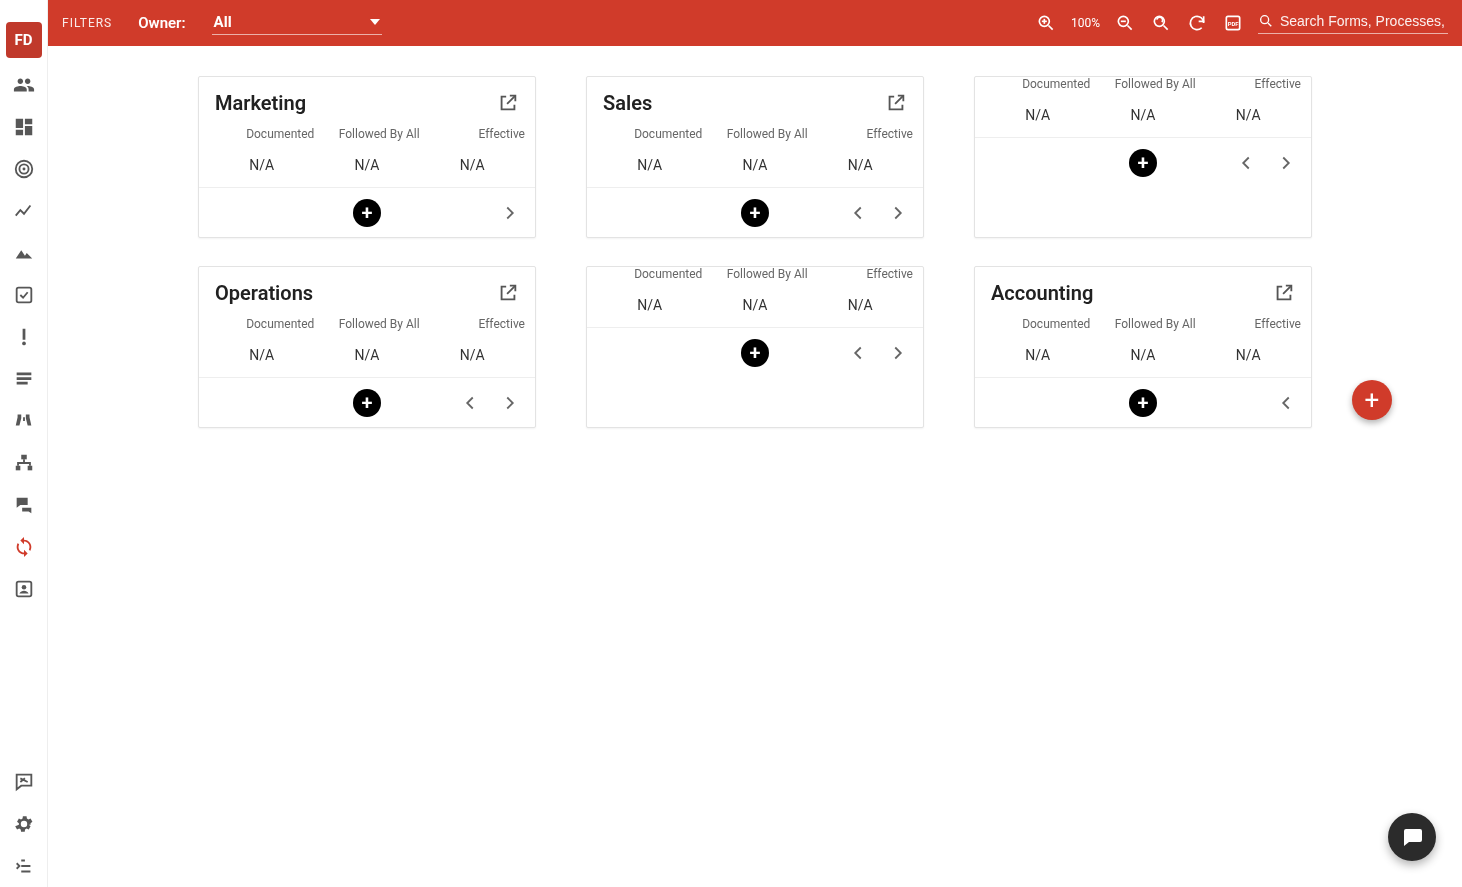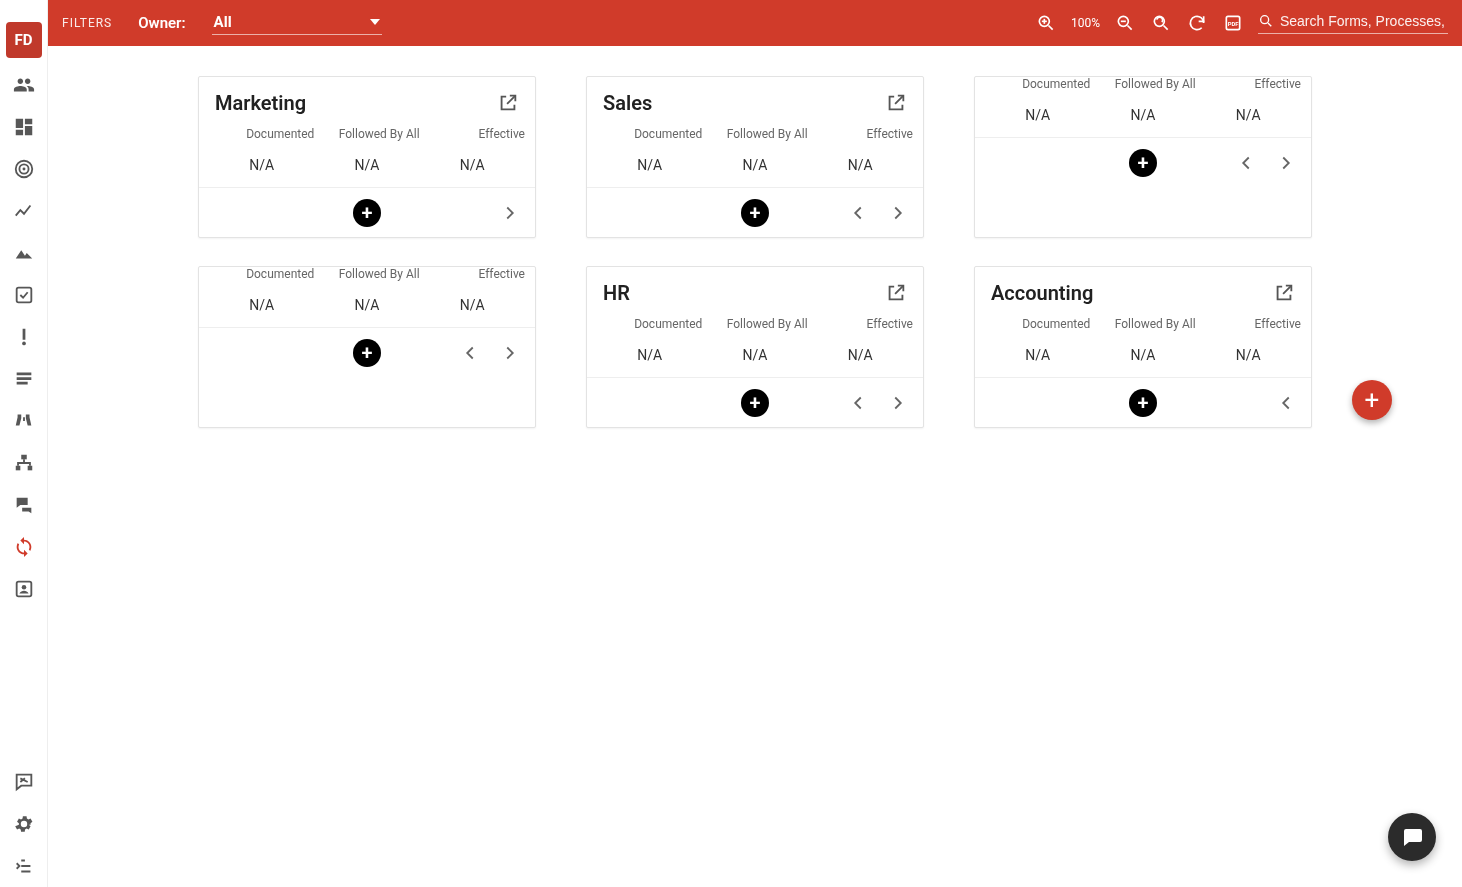--- a/index.html
+++ b/index.html
@@ -378,55 +378,55 @@
                 <span class="arrow"><svg viewBox="0 0 24 24">
                     <path d="M15 6l-6 6 6 6"></path>
                   </svg></span>
                 <span class="arrow"><svg viewBox="0 0 24 24">
                     <path d="M9 6l6 6-6 6"></path>
                   </svg></span>
               </div>
             </div>
           </div>
           <div class="card">
-            <div class="metrics">
-              <div class="metric">
-                <div class="metric-label">Documented</div>
-                <div class="metric-value">N/A</div>
-              </div>
-              <div class="metric">
-                <div class="metric-label">Followed By All</div>
-                <div class="metric-value">N/A</div>
-              </div>
-              <div class="metric">
-                <div class="metric-label">Effective</div>
-                <div class="metric-value">N/A</div>
-              </div>
-            </div>
-            <div class="card-foot">
-              <span class="plus">+</span>
-              <div class="nav-arrows">
-                <span class="arrow"><svg viewBox="0 0 24 24">
-                    <path d="M15 6l-6 6 6 6"></path>
-                  </svg></span>
-                <span class="arrow"><svg viewBox="0 0 24 24">
-                    <path d="M9 6l6 6-6 6"></path>
-                  </svg></span>
-              </div>
-            </div>
-          </div>
-          <div class="card">
             <div class="card-head">
-              <div class="card-title">HR</div>
+              <div class="card-title">Operations</div>
               <span class="open-btn"><svg viewBox="0 0 24 24">
                   <path d="M14 4h6v6"></path>
                   <path d="M20 4l-9 9"></path>
                   <path d="M19 14v5H5V5h5"></path>
                 </svg></span>
             </div>
+            <div class="metrics">
+              <div class="metric">
+                <div class="metric-label">Documented</div>
+                <div class="metric-value">N/A</div>
+              </div>
+              <div class="metric">
+                <div class="metric-label">Followed By All</div>
+                <div class="metric-value">N/A</div>
+              </div>
+              <div class="metric">
+                <div class="metric-label">Effective</div>
+                <div class="metric-value">N/A</div>
+              </div>
+            </div>
+            <div class="card-foot">
+              <span class="plus">+</span>
+              <div class="nav-arrows">
+                <span class="arrow"><svg viewBox="0 0 24 24">
+                    <path d="M15 6l-6 6 6 6"></path>
+                  </svg></span>
+                <span class="arrow"><svg viewBox="0 0 24 24">
+                    <path d="M9 6l6 6-6 6"></path>
+                  </svg></span>
+              </div>
+            </div>
+          </div>
+          <div class="card">
             <div class="metrics">
               <div class="metric">
                 <div class="metric-label">Documented</div>
                 <div class="metric-value">N/A</div>
               </div>
               <div class="metric">
                 <div class="metric-label">Followed By All</div>
                 <div class="metric-value">N/A</div>
               </div>
               <div class="metric">

